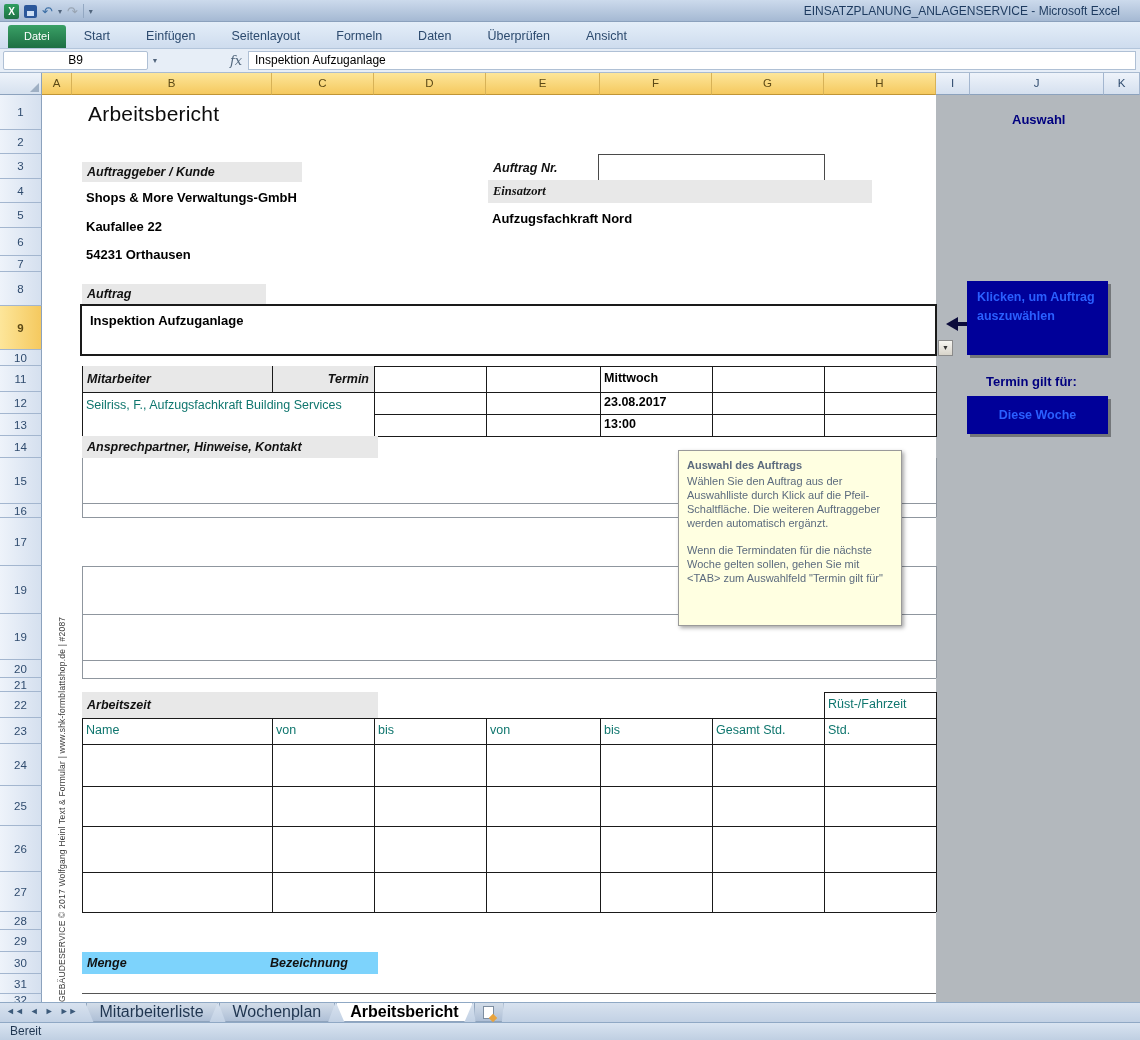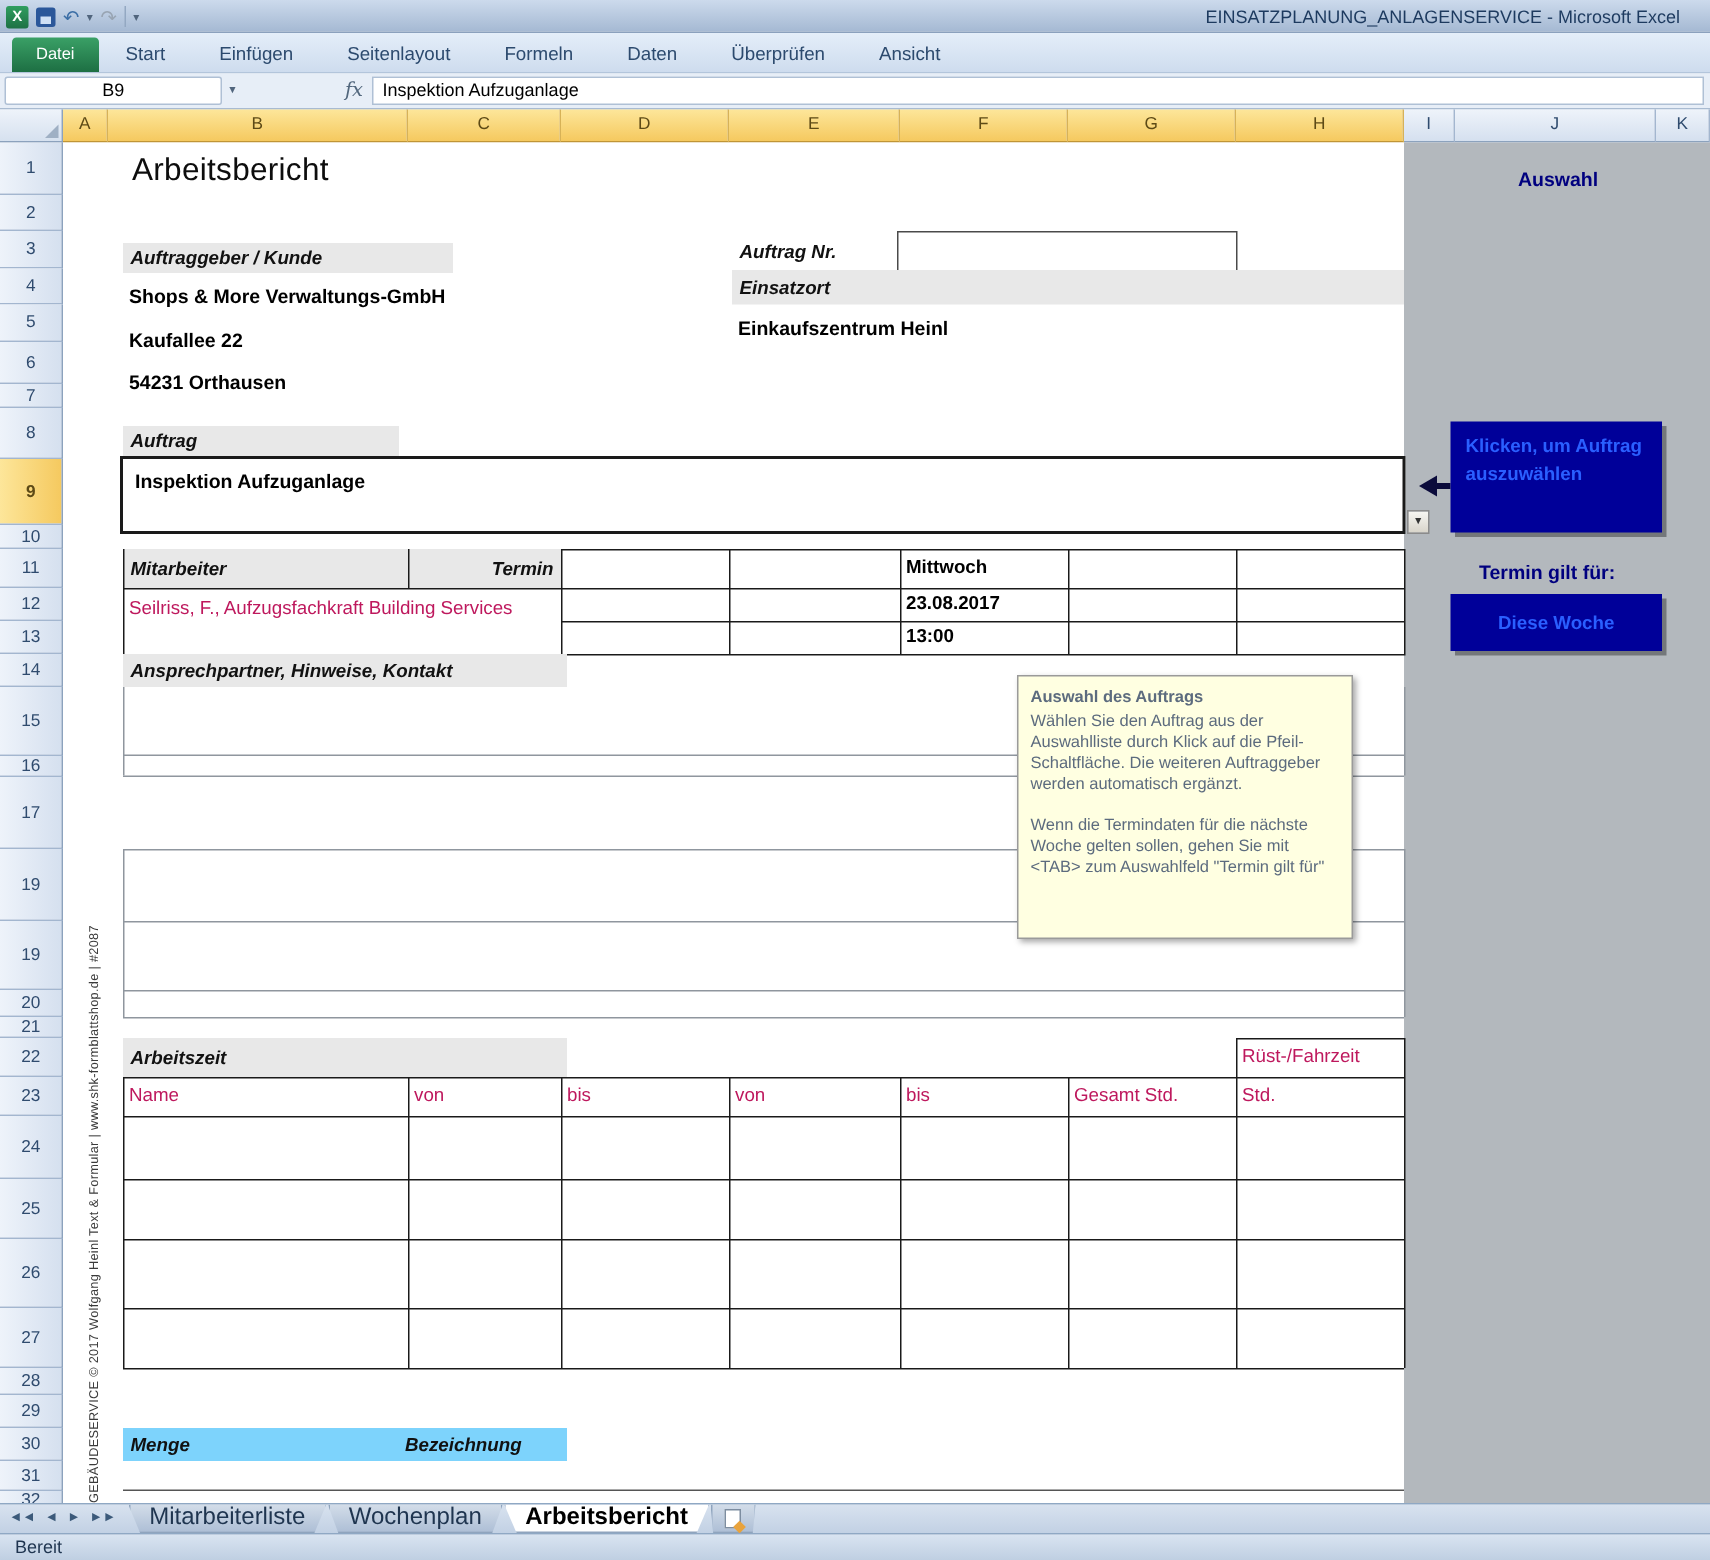--- a/index.html
+++ b/index.html
@@ -53,21 +53,21 @@
   .rowhdr { width:42px; font-size:11.5px; color:#2f4b6e; background:linear-gradient(90deg,#eef3fa,#d5e0ef);
     border-bottom:1px solid #a3b6cf; border-right:1px solid #8ca2bd; display:flex; align-items:center; justify-content:center; }
   .rowhdr.sel { background:linear-gradient(90deg,#fde69a,#f5c95f); color:#5d4a16; font-weight:bold; }
   .sheet-bg { position:absolute; left:42px; top:95px; width:894px; height:907px; background:#fff; }
   .grey-zone { position:absolute; left:936px; top:95px; width:204px; height:907px; background:#b3b8bd; }
 
   
   .lbl { background:#e8e8e8; font-style:italic; font-weight:bold; font-size:12.5px;
     display:flex; align-items:center; padding-left:5px; color:#111; }
   .val { font-weight:bold; font-size:13px; color:#000; white-space:nowrap; }
-  .plain { font-size:12.5px; color:#be185d; white-space:nowrap; }
+  .plain { font-size:12.5px; color:#0f766e; white-space:nowrap; }
   .hline { position:absolute; height:1px; background:#1a1a1a; }
   .vline { position:absolute; width:1px; background:#1a1a1a; }
   .hline.thin { background:#8f969e; }
   .vline.thin { background:#8f969e; }
   .big-title { font-size:21px; font-weight:400; color:#0d0d0d; letter-spacing:0.2px; }
   .order-box { border:2px solid #1a1a1a; background:#fff; }
   .nr-box { border:1px solid #4a4a4a; background:#fff; }
   .dd-btn { width:15px; height:16px; background:linear-gradient(#f7f6f2,#d8d4ca); border:1px solid #8b8b8b;
     font-size:7px; text-align:center; line-height:14px; color:#333; }
 
@@ -191,22 +191,22 @@
 
   <div class="abs big-title" style="left:88px;top:102px;">Arbeitsbericht</div>
 
   <div class="abs lbl" style="left:82px;top:162px;width:220px;height:20px;">Auftraggeber / Kunde</div>
   <div class="abs val" style="left:86px;top:190px;">Shops &amp; More Verwaltungs-GmbH</div>
   <div class="abs val" style="left:86px;top:219px;">Kaufallee 22</div>
   <div class="abs val" style="left:86px;top:247px;">54231 Orthausen</div>
 
   <div class="abs lbl" style="left:488px;top:158px;width:106px;height:20px;background:transparent;">Auftrag Nr.</div>
   <div class="abs nr-box" style="left:598px;top:154px;width:227px;height:28px;"></div>
-  <div class="abs lbl" style="left:488px;top:180px;width:448px;height:23px;">Einsatzort</div>
-  <div class="abs val" style="left:492px;top:211px;">Einkaufszentrum Heinl</div>
+  <div class="abs lbl" style="left:488px;top:180px;width:384px;height:23px;font-family:Liberation Serif, serif;">Einsatzort</div>
+  <div class="abs val" style="left:492px;top:211px;">Aufzugsfachkraft Nord</div>
 
   <div class="abs lbl" style="left:82px;top:284px;width:184px;height:20px;">Auftrag</div>
   <div class="abs order-box" style="left:80px;top:304px;width:857px;height:52px;">
     <div class="val" style="margin:7px 0 0 8px;">Inspektion Aufzuganlage</div>
   </div>
   <div class="abs dd-btn" style="left:938px;top:340px;">▼</div>
   <div class="abs" style="left:946px;top:317px;width:24px;height:14px;">
     <div style="position:absolute;left:0;top:0;width:0;height:0;border-top:7px solid transparent;border-bottom:7px solid transparent;border-right:12px solid #0b0b3b;"></div>
     <div style="position:absolute;left:11px;top:5px;width:10px;height:4px;background:#0b0b3b;"></div>
   </div>

